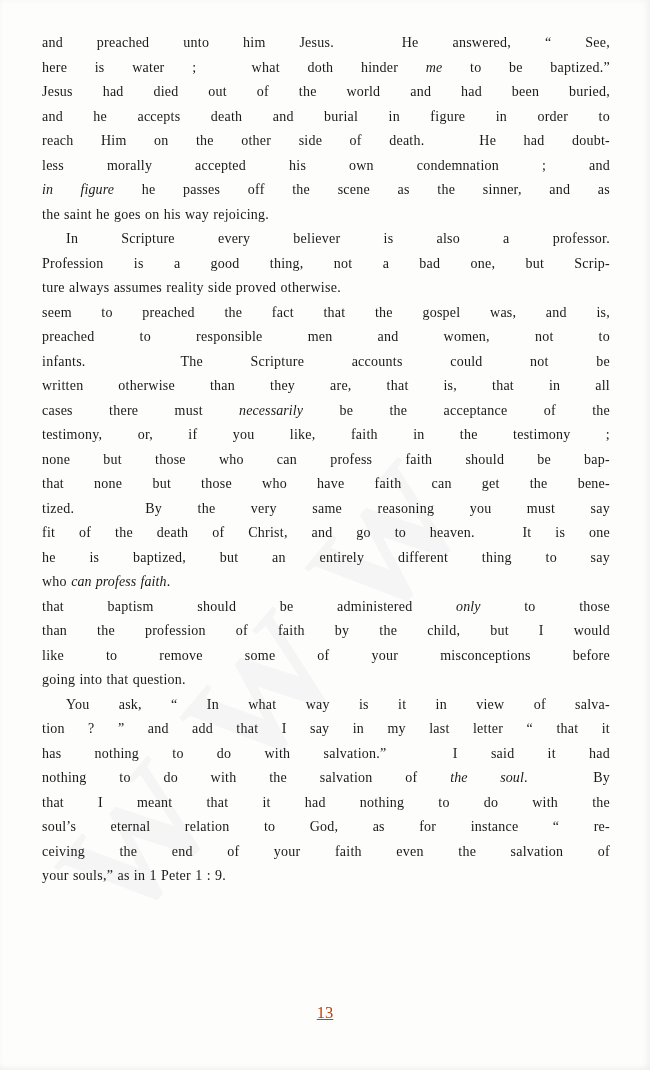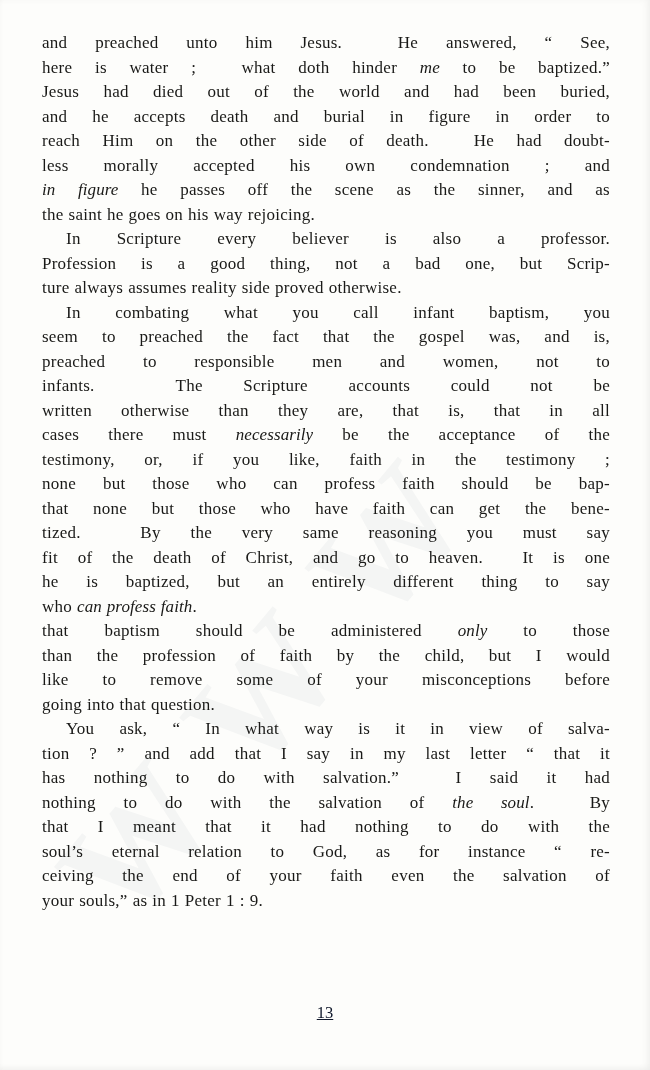--- a/index.html
+++ b/index.html
@@ -27,41 +27,41 @@
     letter-spacing: 45px;
     color: rgba(110, 120, 135, 0.06);
     white-space: nowrap;
     pointer-events: none;
     user-select: none;
   }
   .text-block {
     position: absolute;
     left: 42px; top: 31px;
     width: 568px;
-    font-size: 17px;
+    font-size: 14px;
     line-height: 24.5px;
     letter-spacing: 0.25px;
     word-spacing: 0.5px;
   }
   .paragraph { margin: 0; }
   .line {
     text-align: justify;
     text-align-last: justify;
     min-height: 24.5px;
   }
   .line.last { text-align-last: left; }
   .line.indent { text-indent: 24px; }
   .line em { font-style: italic; letter-spacing: 0.1px; }
   .page-number {
     position: absolute;
     left: 0; right: 0;
     top: 1003px;
     text-align: center;
     font-size: 16.5px;
-    color: #0f172a;
+    color: #c2410c;
     text-decoration: underline;
   }
 </style>
 </head>
 <body>
 
 <div class="page">
   <div class="watermark">WWW</div>
   <div class="text-block">
       <div class="paragraph">
@@ -73,21 +73,20 @@
         <div class="line"><span>less morally accepted his own condemnation ; and</span></div>
         <div class="line"><em>in figure</em><span> he passes off the scene as the sinner, and as</span></div>
         <div class="line last"><span>the saint he goes on his way rejoicing.</span></div>
       </div>
       <div class="paragraph">
         <div class="line indent"><span>In Scripture every believer is also a professor.</span></div>
         <div class="line"><span>Profession is a good thing, not a bad one, but Scrip-</span></div>
         <div class="line last"><span>ture always assumes reality side proved otherwise.</span></div>
       </div>
       <div class="paragraph">
-        <div class="line indent"><span>In combating what you call infant baptism, you</span></div>
         <div class="line"><span>seem to preached the fact that the gospel was, and is,</span></div>
         <div class="line"><span>preached to responsible men and women, not to</span></div>
         <div class="line"><span>infants.&nbsp; The Scripture accounts could not be</span></div>
         <div class="line"><span>written otherwise than they are, that is, that in all</span></div>
         <div class="line"><span>cases there must </span><em>necessarily</em><span> be the acceptance of the</span></div>
         <div class="line"><span>testimony, or, if you like, faith in the testimony ;</span></div>
         <div class="line"><span>none but those who can profess faith should be bap-</span></div>
         <div class="line"><span>that none but those who have faith can get the bene-</span></div>
         <div class="line"><span>tized.&nbsp; By the very same reasoning you must say</span></div>
         <div class="line"><span>fit of the death of Christ, and go to heaven.&nbsp; It is one</span></div>

